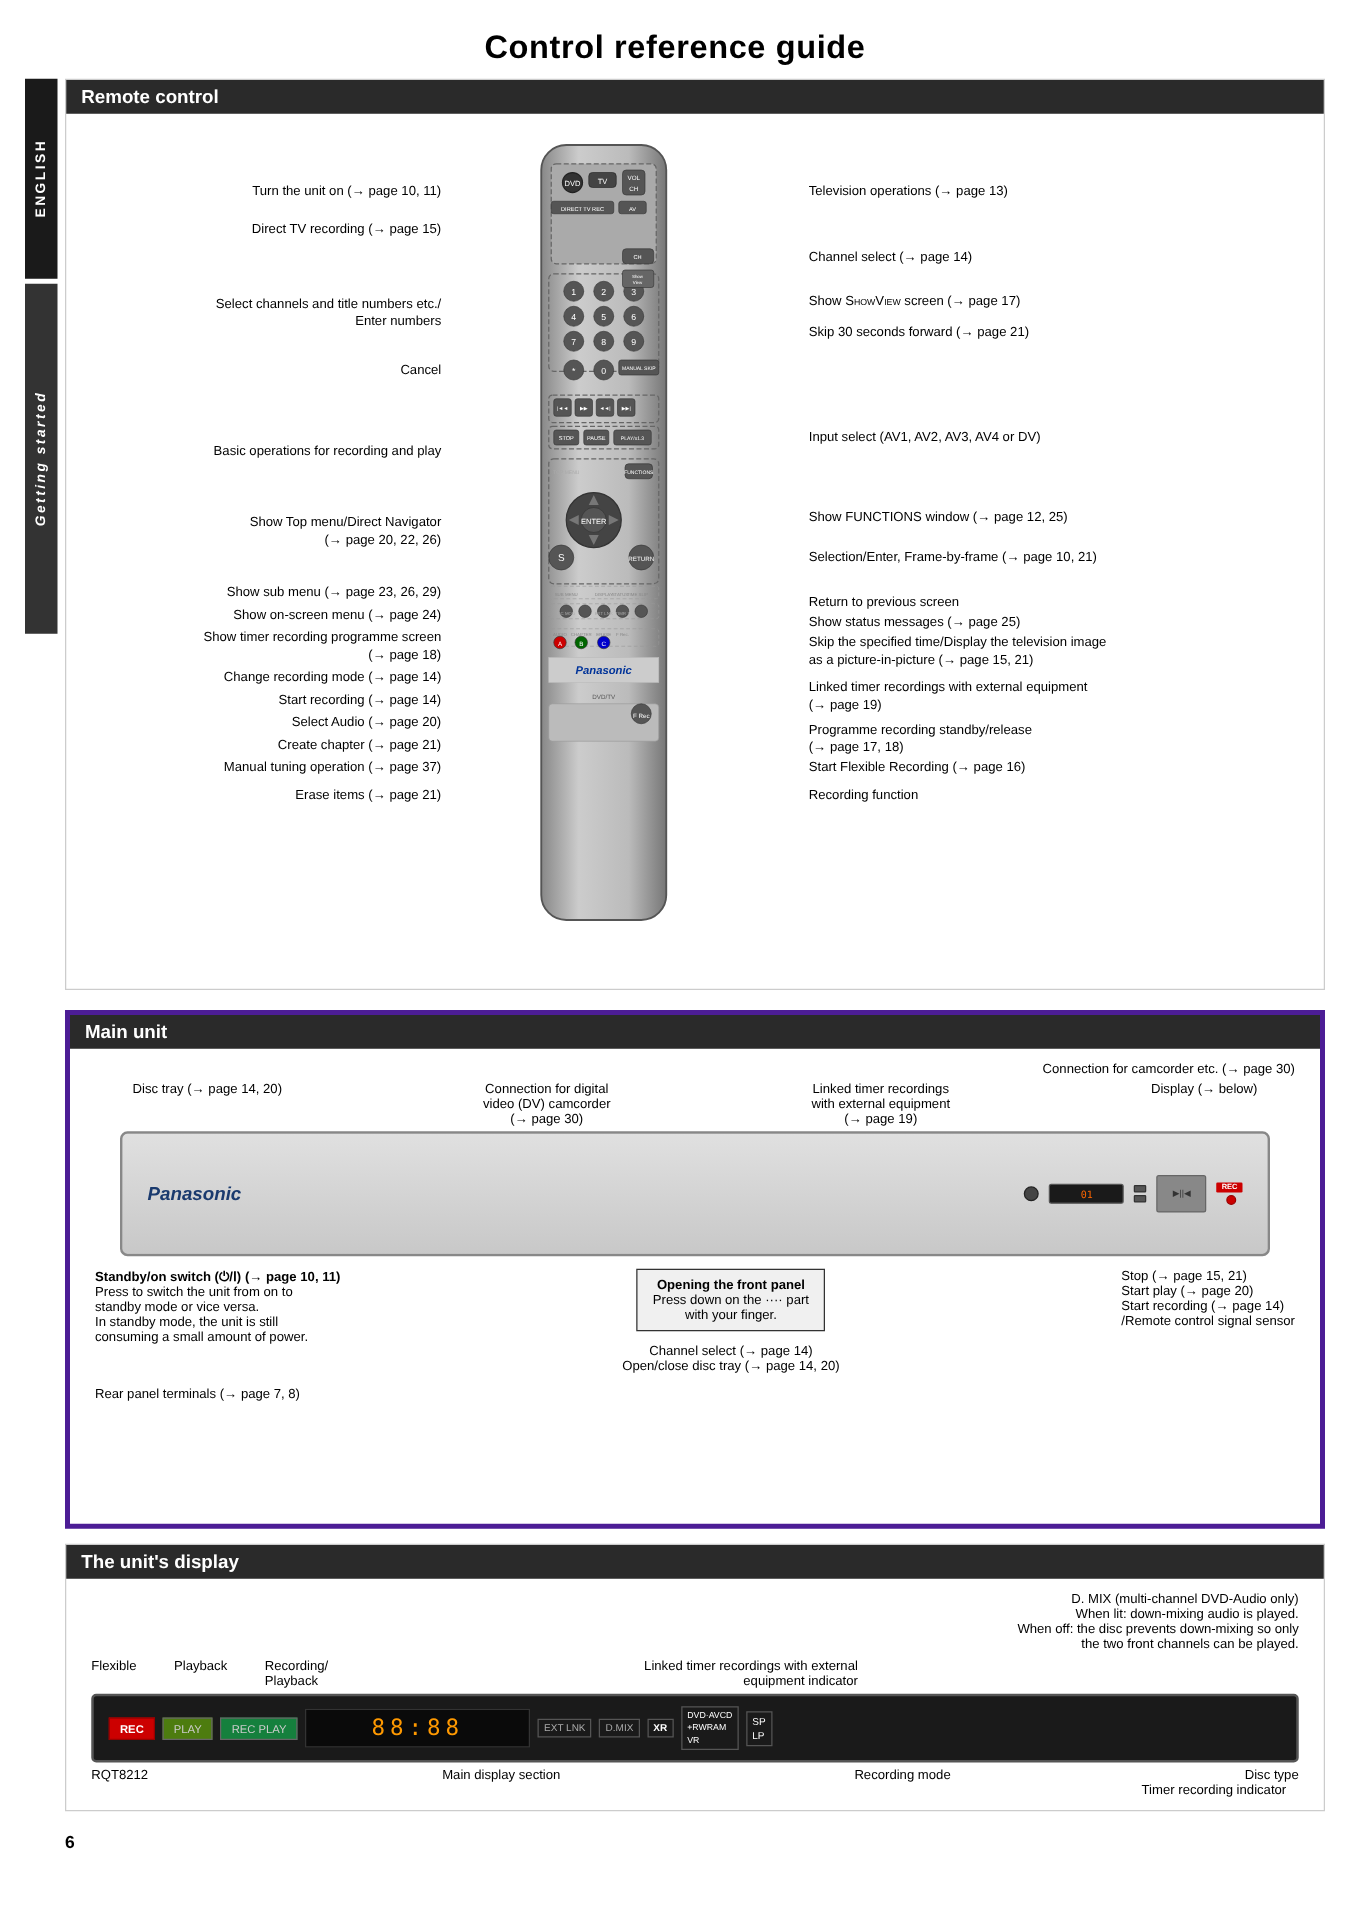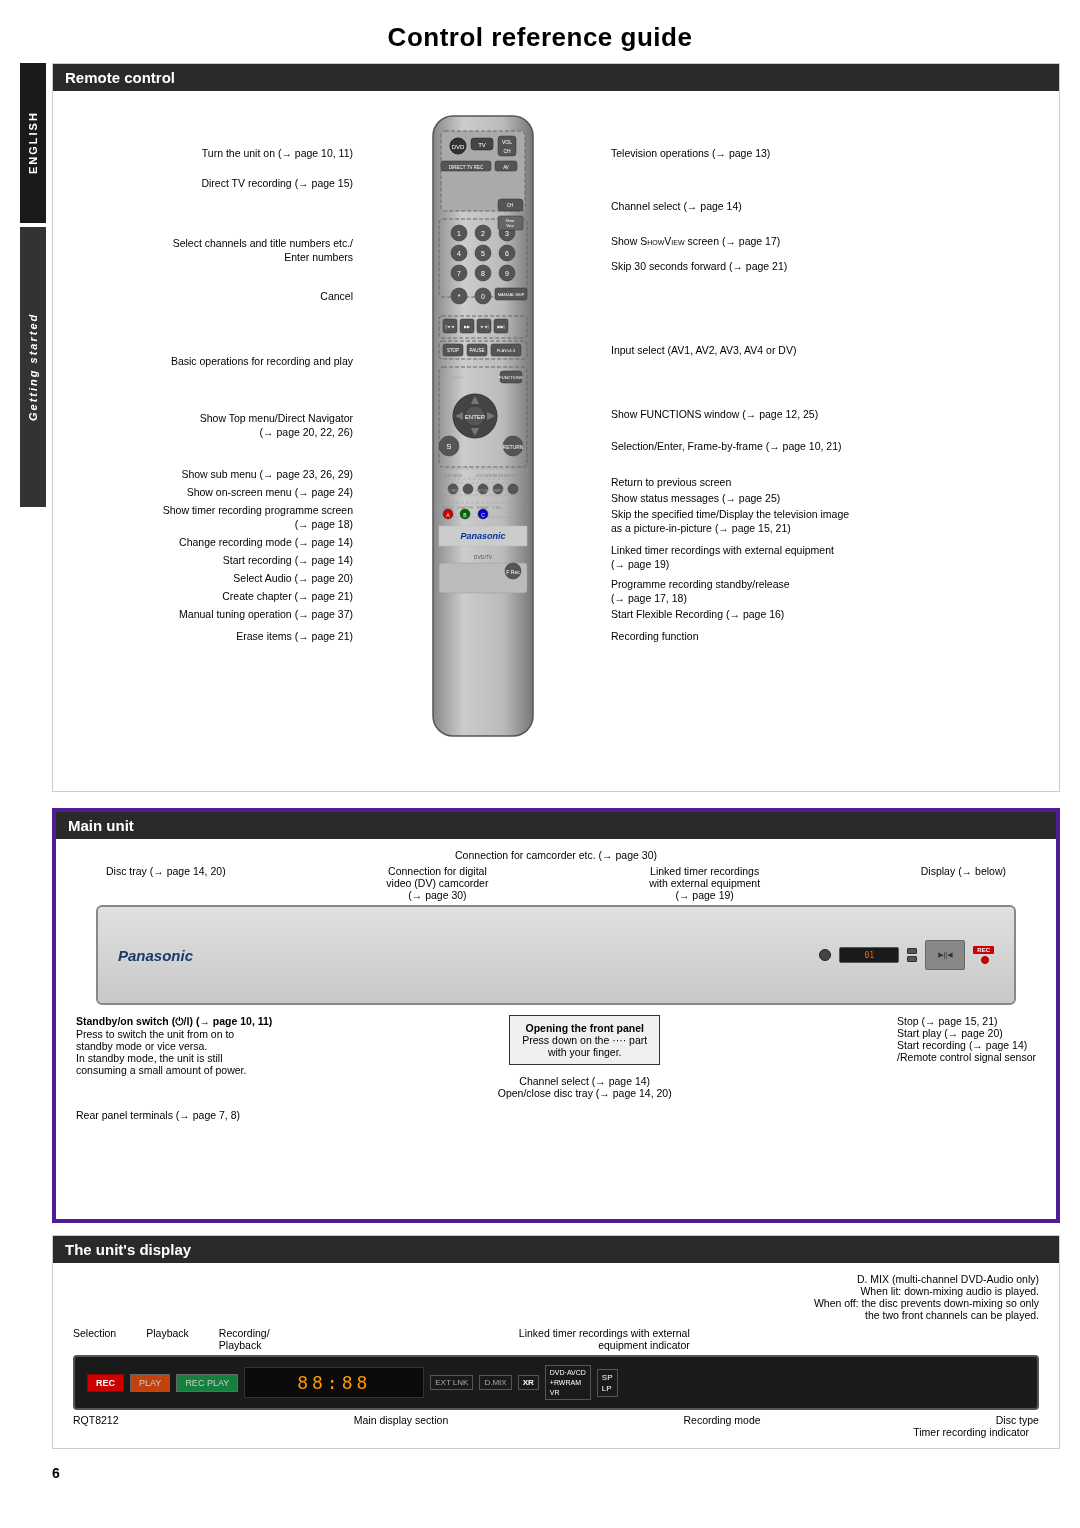--- a/index.html
+++ b/index.html
@@ -250,21 +250,21 @@
 
               <text x="80" y="448" font-size="5" fill="#555" text-anchor="middle">DVD/TV</text>
 
               <rect x="36" y="452" width="88" height="30" rx="3" fill="#bbb" stroke="#999" stroke-width="0.5"></rect>
 
               <circle cx="110" cy="460" r="8" fill="#555" stroke="#333" stroke-width="0.5"></circle>
               <text x="110" y="463" font-size="5" fill="#fff" text-anchor="middle">F Rec</text>
             </svg>
           </div>
 
-          <div style="flex:1; position:relative;">
+          <div style="flex:1; position:relative;margin-left:36px;">
             <div class="lbl left-align" style="top:55px; left:8px;">Television operations (→ page 13)</div>
             <div class="lbl left-align" style="top:108px; left:8px;">Channel select (→ page 14)</div>
             <div class="lbl left-align" style="top:143px; left:8px;">Show S<span style="font-variant:small-caps;">how</span>V<span style="font-variant:small-caps;">iew</span> screen (→ page 17)</div>
             <div class="lbl left-align" style="top:168px; left:8px;text-align:right;">Skip 30 seconds forward (→ page 21)</div>
             <div class="lbl left-align" style="top:252px; left:8px;">Input select (AV1, AV2, AV3, AV4 or DV)</div>
             <div class="lbl left-align" style="top:316px; left:8px;">Show FUNCTIONS window (→ page 12, 25)</div>
             <div class="lbl left-align" style="top:348px; left:8px;">Selection/Enter, Frame-by-frame (→ page 10, 21)</div>
             <div class="lbl left-align" style="top:384px; left:8px;">Return to previous screen</div>
             <div class="lbl left-align" style="top:400px; left:8px;">Show status messages (→ page 25)</div>
             <div class="lbl left-align" style="top:416px; left:8px;">Skip the specified time/Display the television image<br>as a picture-in-picture (→ page 15, 21)</div>
@@ -273,21 +273,21 @@
             <div class="lbl left-align" style="top:516px; left:8px;">Start Flexible Recording (→ page 16)</div>
             <div class="lbl left-align" style="top:538px; left:8px;">Recording function</div>
           </div>
         </div>
       </div>
 
       <div class="main-unit-section">
         <div class="section-header">Main unit</div>
         <div class="main-unit-content">
 
-          <div style="font-size:10.5px; text-align:center; margin-bottom:4px;">
+          <div style="font-size:10.5px; text-align:right; margin-bottom:4px;">
             Connection for camcorder etc.  (→ page 30)
           </div>
 
           <div style="display:flex; justify-content:space-between; margin-bottom:4px; font-size:10.5px; padding:0 30px;">
             <div>Disc tray (→ page 14, 20)</div>
             <div style="text-align:center;">Connection for digital<br>video (DV) camcorder<br>(→ page 30)</div>
             <div style="text-align:center;">Linked timer recordings<br>with external equipment<br>(→ page 19)</div>
             <div>Display (→ below)</div>
           </div>
 
@@ -350,33 +350,33 @@
 
           <div style="text-align:right; font-size:10.5px; margin-bottom:6px;">
             D. MIX (multi-channel DVD-Audio only)<br>
             When lit:  down-mixing audio is played.<br>
             When off:  the disc prevents down-mixing so only<br>
             the two front channels can be played.
           </div>
 
           <div style="display:flex; justify-content:space-between; font-size:10.5px; margin-bottom:4px; align-items:flex-end;">
             <div style="display:flex; gap:30px;">
-              <div>Selection</div>
+              <div>Flexible</div>
               <div>Playback</div>
               <div>Recording/<br>Playback</div>
             </div>
             <div style="text-align:right; font-size:10.5px;">Linked timer recordings with external<br>equipment indicator</div>
             <div style="width:100px;"></div>
           </div>
 
           <div style="display:flex; align-items:center; gap:6px; border:2px solid #555; background:#1a1a1a; border-radius:4px; padding:8px 12px; margin-bottom:4px;">
 
             <div style="background:#cc0000; color:#fff; font-size:9px; font-weight:bold; padding:3px 8px; border:1px solid #990000;">REC</div>
 
-            <div style="background:#c2410c; color:#ccc; font-size:9px; padding:3px 8px; border:1px solid #666;">PLAY</div>
+            <div style="background:#4d7c0f; color:#ccc; font-size:9px; padding:3px 8px; border:1px solid #666;">PLAY</div>
 
             <div style="background:#15803d; color:#ccc; font-size:9px; padding:3px 8px; border:1px solid #666;">REC PLAY</div>
 
             <div style="background:#0a0a0a; color:#ff9900; font-family:monospace; font-size:18px; padding:4px 16px; border:1px solid #333; letter-spacing:4px; min-width:180px; text-align:center;">88:88</div>
 
             <div style="color:#aaa; font-size:8px; border:1px solid #555; padding:2px 4px;">EXT LNK</div>
 
             <div style="color:#aaa; font-size:8px; border:1px solid #555; padding:2px 4px;">D.MIX</div>
 
             <div style="color:#fff; font-size:8px; border:1px solid #555; padding:2px 4px; font-weight:bold;">XR</div>

